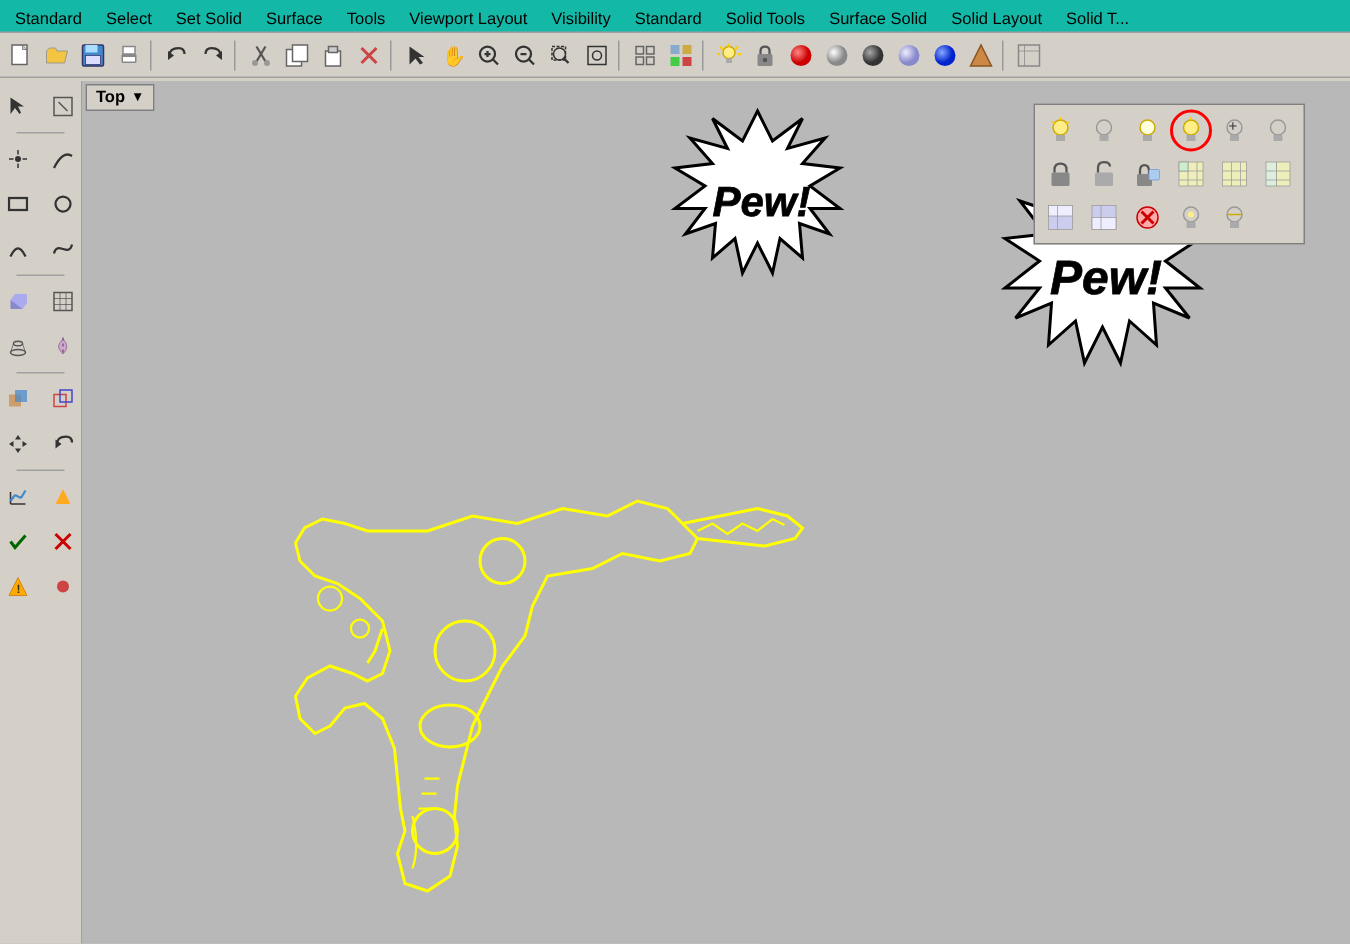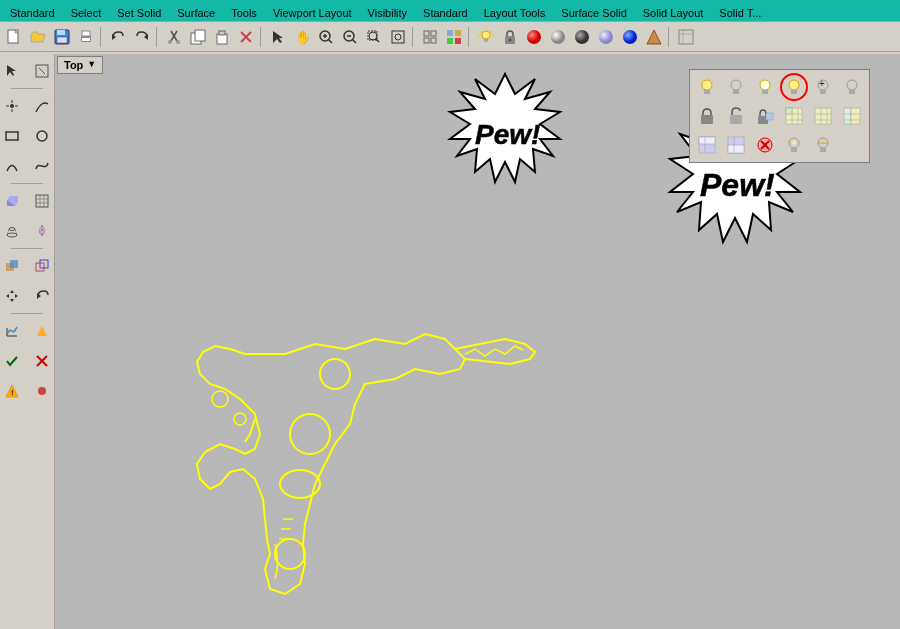--- a/index.html
+++ b/index.html
@@ -164,21 +164,21 @@
 
 <div id="menubar">
   <span class="menu-item">Standard</span>
   <span class="menu-item">Select</span>
   <span class="menu-item">Set Solid</span>
   <span class="menu-item">Surface</span>
   <span class="menu-item">Tools</span>
   <span class="menu-item">Viewport Layout</span>
   <span class="menu-item">Visibility</span>
   <span class="menu-item">Standard</span>
-  <span class="menu-item">Layout Tools</span>
+  <span class="menu-item">Solid Tools</span>
   <span class="menu-item">Surface Solid</span>
   <span class="menu-item">Solid Layout</span>
   <span class="menu-item">Solid T...</span>
 </div>
 
 <div id="toolbar">
 
   <div class="toolbar-btn">
     <svg width="16" height="16" viewBox="0 0 16 16">
         <rect x="2" y="1" width="10" height="13" fill="white" stroke="#666" stroke-width="1"></rect>

